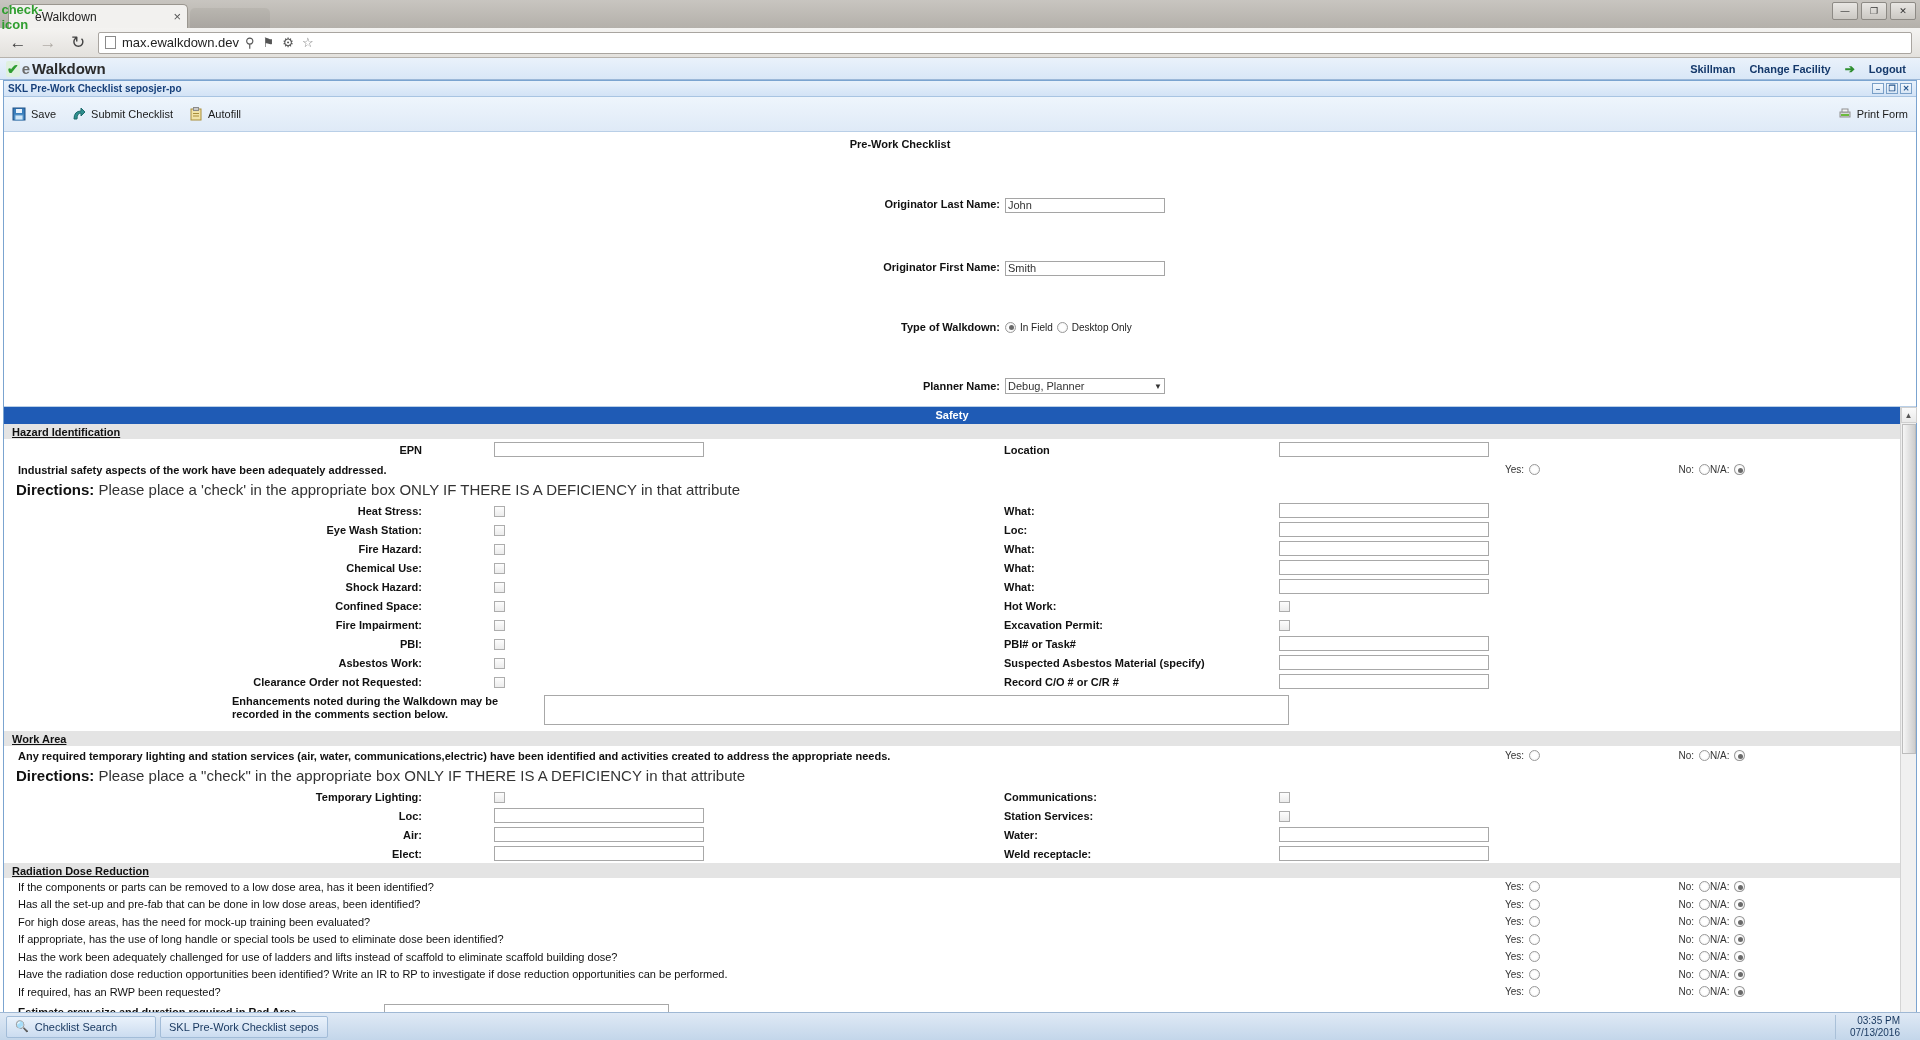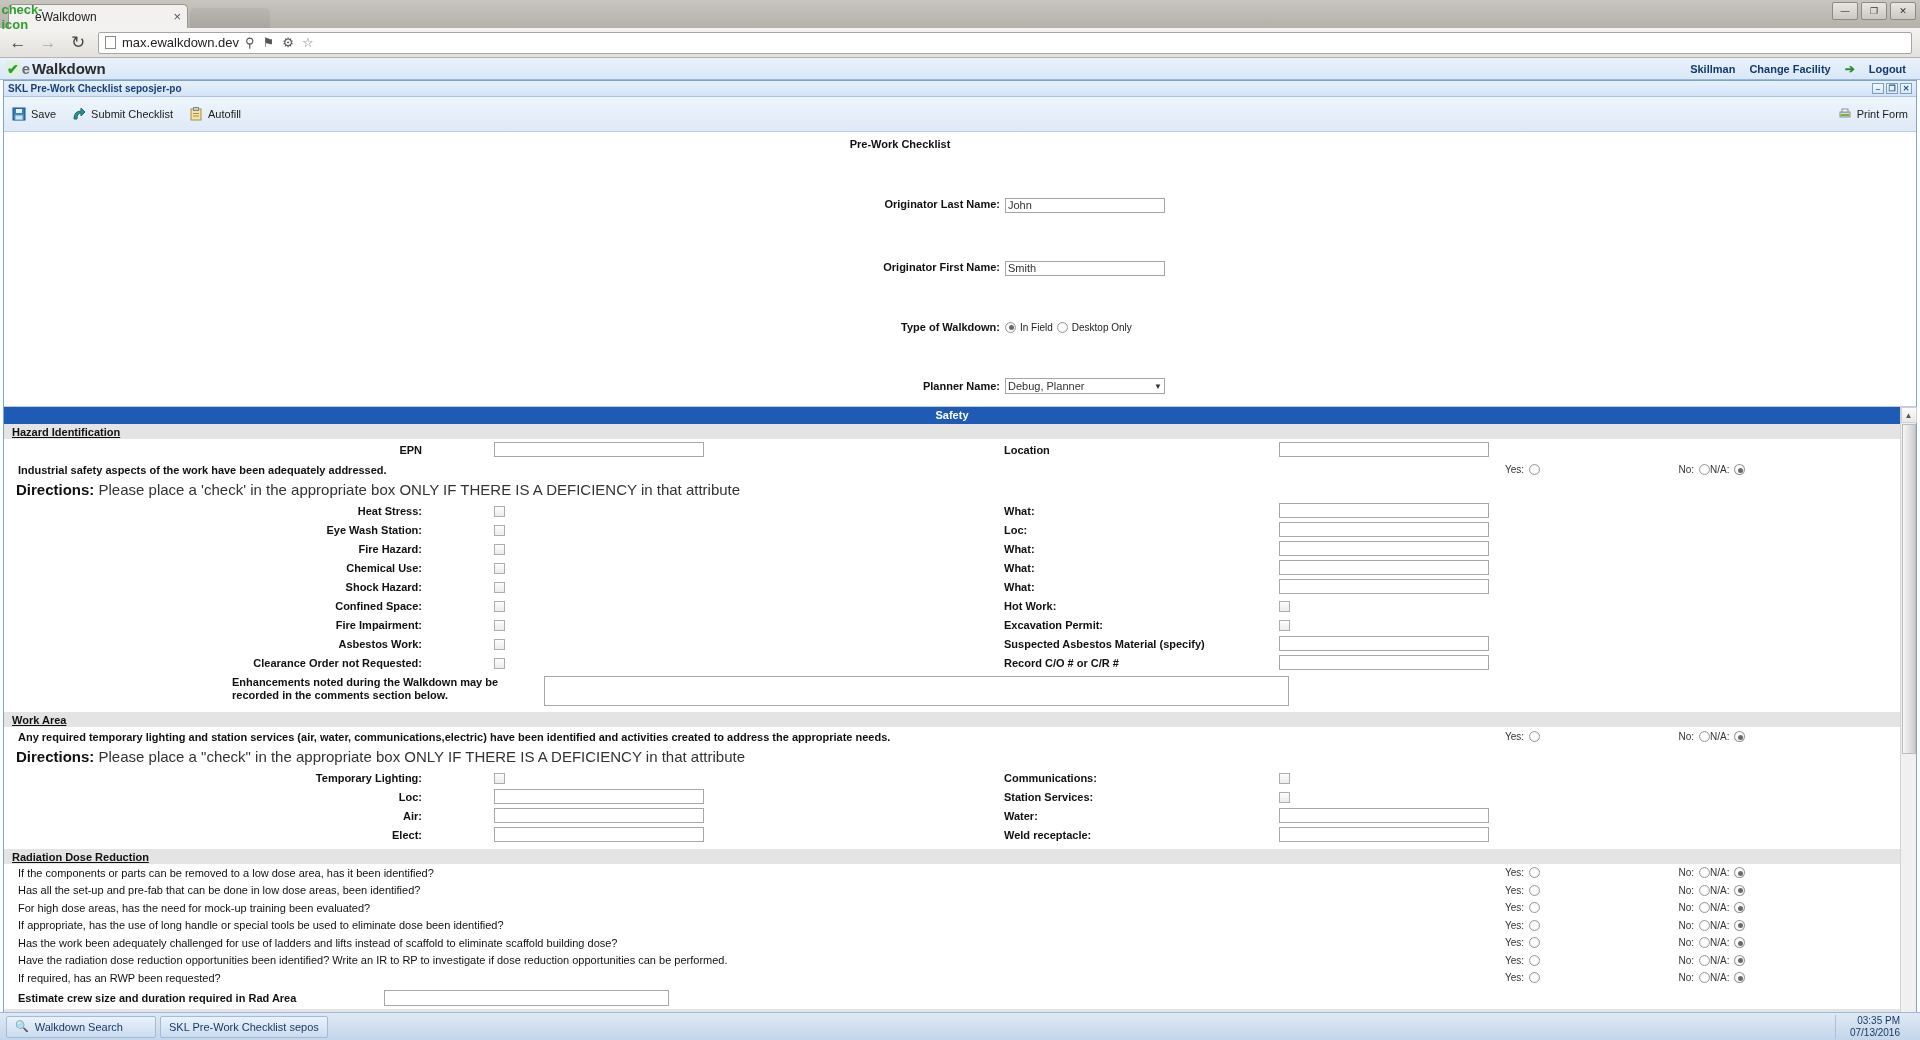--- a/index.html
+++ b/index.html
@@ -528,20 +528,27 @@
             <div class="col-r-field"><span class="checkbox"></span></div>
           </div>
           <div class="row">
             <div class="col-l-label">Fire Impairment:</div>
             <div class="col-l-field"><span class="checkbox"></span></div>
             <div class="col-gap"></div>
             <div class="col-r-label">Excavation Permit:</div>
             <div class="col-r-field"><span class="checkbox"></span></div>
           </div>
           <div class="row">
+            <div class="col-l-label">PBI:</div>
+            <div class="col-l-field"><span class="checkbox"></span></div>
+            <div class="col-gap"></div>
+            <div class="col-r-label">PBI# or Task#</div>
+            <div class="col-r-field"><input class="inp inp-r" value="" style=""></div>
+          </div>
+          <div class="row">
             <div class="col-l-label">Asbestos Work:</div>
             <div class="col-l-field"><span class="checkbox"></span></div>
             <div class="col-gap"></div>
             <div class="col-r-label">Suspected Asbestos Material (specify)</div>
             <div class="col-r-field"><input class="inp inp-r" value="" style=""></div>
           </div>
           <div class="row">
             <div class="col-l-label">Clearance Order not Requested:</div>
             <div class="col-l-field"><span class="checkbox"></span></div>
             <div class="col-gap"></div>
@@ -606,21 +613,21 @@
           </div>
           <div class="row">
             <div class="col-l-label">Elect:</div>
             <div class="col-l-field"><input class="inp inp-l" value="" style=""></div>
             <div class="col-gap"></div>
             <div class="col-r-label">Weld receptacle:</div>
             <div class="col-r-field"><input class="inp inp-r" value="" style=""></div>
           </div>
         </div>
 
-      <div class="subsection" style="margin-top:5px;">
+      <div class="subsection" style="">
         <span>Radiation Dose Reduction</span>
       </div>
 
       <div id="radiation-rows">
           <div class="qrow">
             <div class="qtext">If the components or parts can be removed to a low dose area, has it been identified?</div>
             <div class="ynna">
               <span class="yn-cell yn-yes">
                 <span>Yes:</span>
                 <span class="radio"></span>
@@ -755,21 +762,21 @@
       <div class="sb-thumb"></div>
       <div class="sb-track"></div>
       <div class="sb-arrow">▼</div>
     </div>
   </div>
 </div>
 
 <div class="taskbar">
   <div class="task-btn">
     <span class="zoom-icon">🔍</span>
-    <span>Walkdown Search</span>
+    <span>Checklist Search</span>
   </div>
   <div class="task-btn">
     <span>SKL Pre-Work Checklist sepos</span>
   </div>
   <div class="task-clock">
     <div>03:35 PM</div>
     <div>07/13/2016</div>
   </div>
 </div>
 

